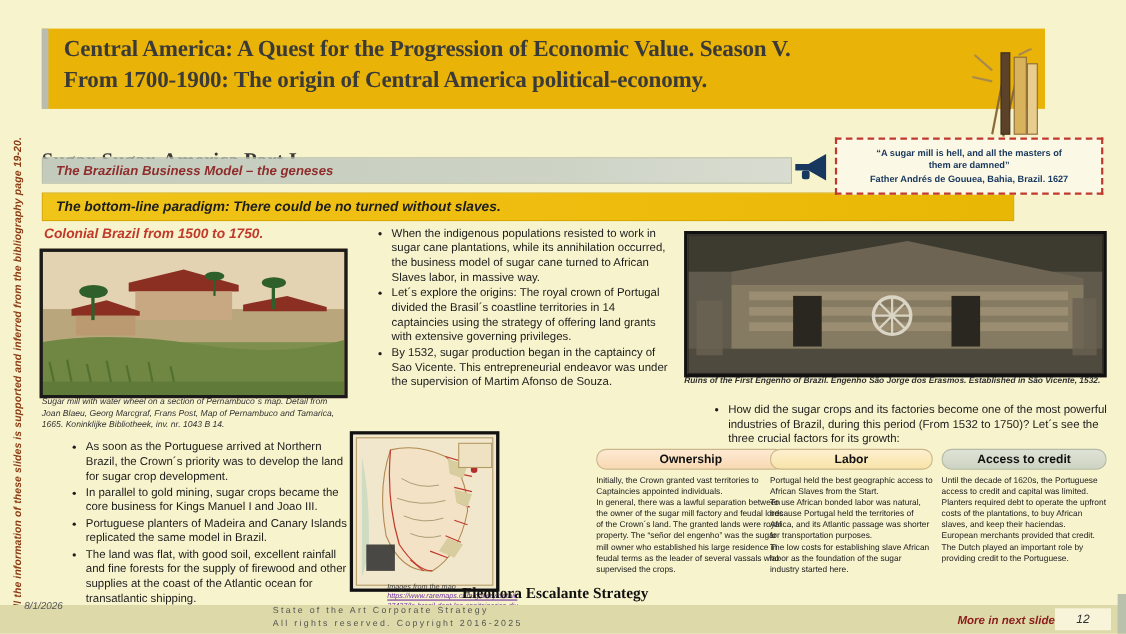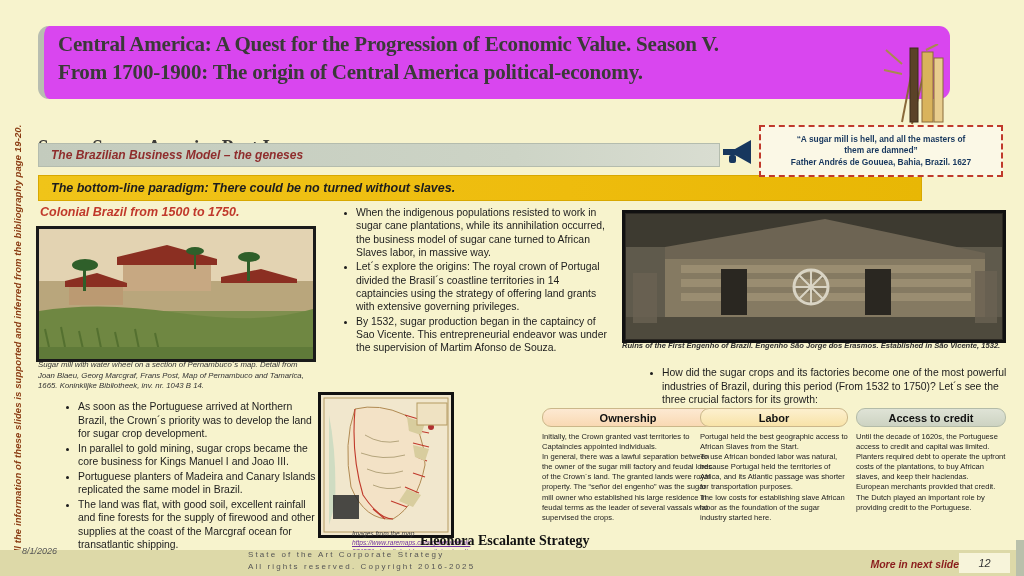--- a/index.html
+++ b/index.html
@@ -17,21 +17,21 @@
   .vnote{
     position:absolute;left:-218px;top:318px;width:470px;
     transform:rotate(-90deg);
     font-style:italic;font-weight:bold;font-size:9.5px;color:#8a3b12;
     letter-spacing:.1px;white-space:nowrap;text-align:left;
   }
 
   
   .titleband{
     position:absolute;left:38px;top:26px;width:906px;height:73px;
-    background:#d946ef;border-left:6px solid #b8bdb0;border-radius:11px;
+    background:#eab308;border-left:6px solid #b8bdb0;
   }
   .titleband .t1,.titleband .t2{
     font-family:"Liberation Serif", serif;font-weight:bold;color:#3a3a38;
     font-size:21px;letter-spacing:-0.2px;padding-left:14px;
   }
   .titleband .t1{padding-top:6px;}
   .titleband .t2{padding-top:3px;}
   .canes{position:absolute;right:-2px;top:18px;width:70px;height:82px;}
 
   
@@ -230,21 +230,21 @@
     </svg>
   </div>
 
   <div class="cap1">Sugar mill with water wheel on a section of Pernambuco´s map. Detail from Joan Blaeu, Georg Marcgraf, Frans Post, Map of Pernambuco and Tamarica, 1665. Koninklijke Bibliotheek, inv. nr. 1043 B 14.</div>
 
   <div class="bullets-left">
     <ul class="b">
       <li>As soon as the Portuguese arrived at Northern Brazil, the Crown´s priority was to develop the land for sugar crop development.</li>
       <li>In parallel to gold mining, sugar crops became the core business for Kings Manuel I and Joao III.</li>
       <li>Portuguese planters of Madeira and Canary Islands replicated the same model in Brazil.</li>
-      <li>The land was flat, with good soil, excellent rainfall and fine forests for the supply of firewood and other supplies at the coast of the Marcgraf ocean for transatlantic shipping.</li>
+      <li>The land was flat, with good soil, excellent rainfall and fine forests for the supply of firewood and other supplies at the coast of the Atlantic ocean for transatlantic shipping.</li>
     </ul>
   </div>
 
   <div class="bullets-mid">
     <ul class="b">
       <li>When the indigenous populations resisted to work in sugar cane plantations, while its annihilation occurred, the business model of sugar cane turned to African Slaves labor, in massive way.</li>
       <li>Let´s explore the origins: The royal crown of Portugal divided the Brasil´s coastline territories in 14 captaincies using the strategy of offering land grants with extensive governing privileges.</li>
       <li>By 1532, sugar production began in the captaincy of Sao Vicente. This entrepreneurial endeavor was under the supervision of Martim Afonso de Souza.</li>
     </ul>
   </div>

